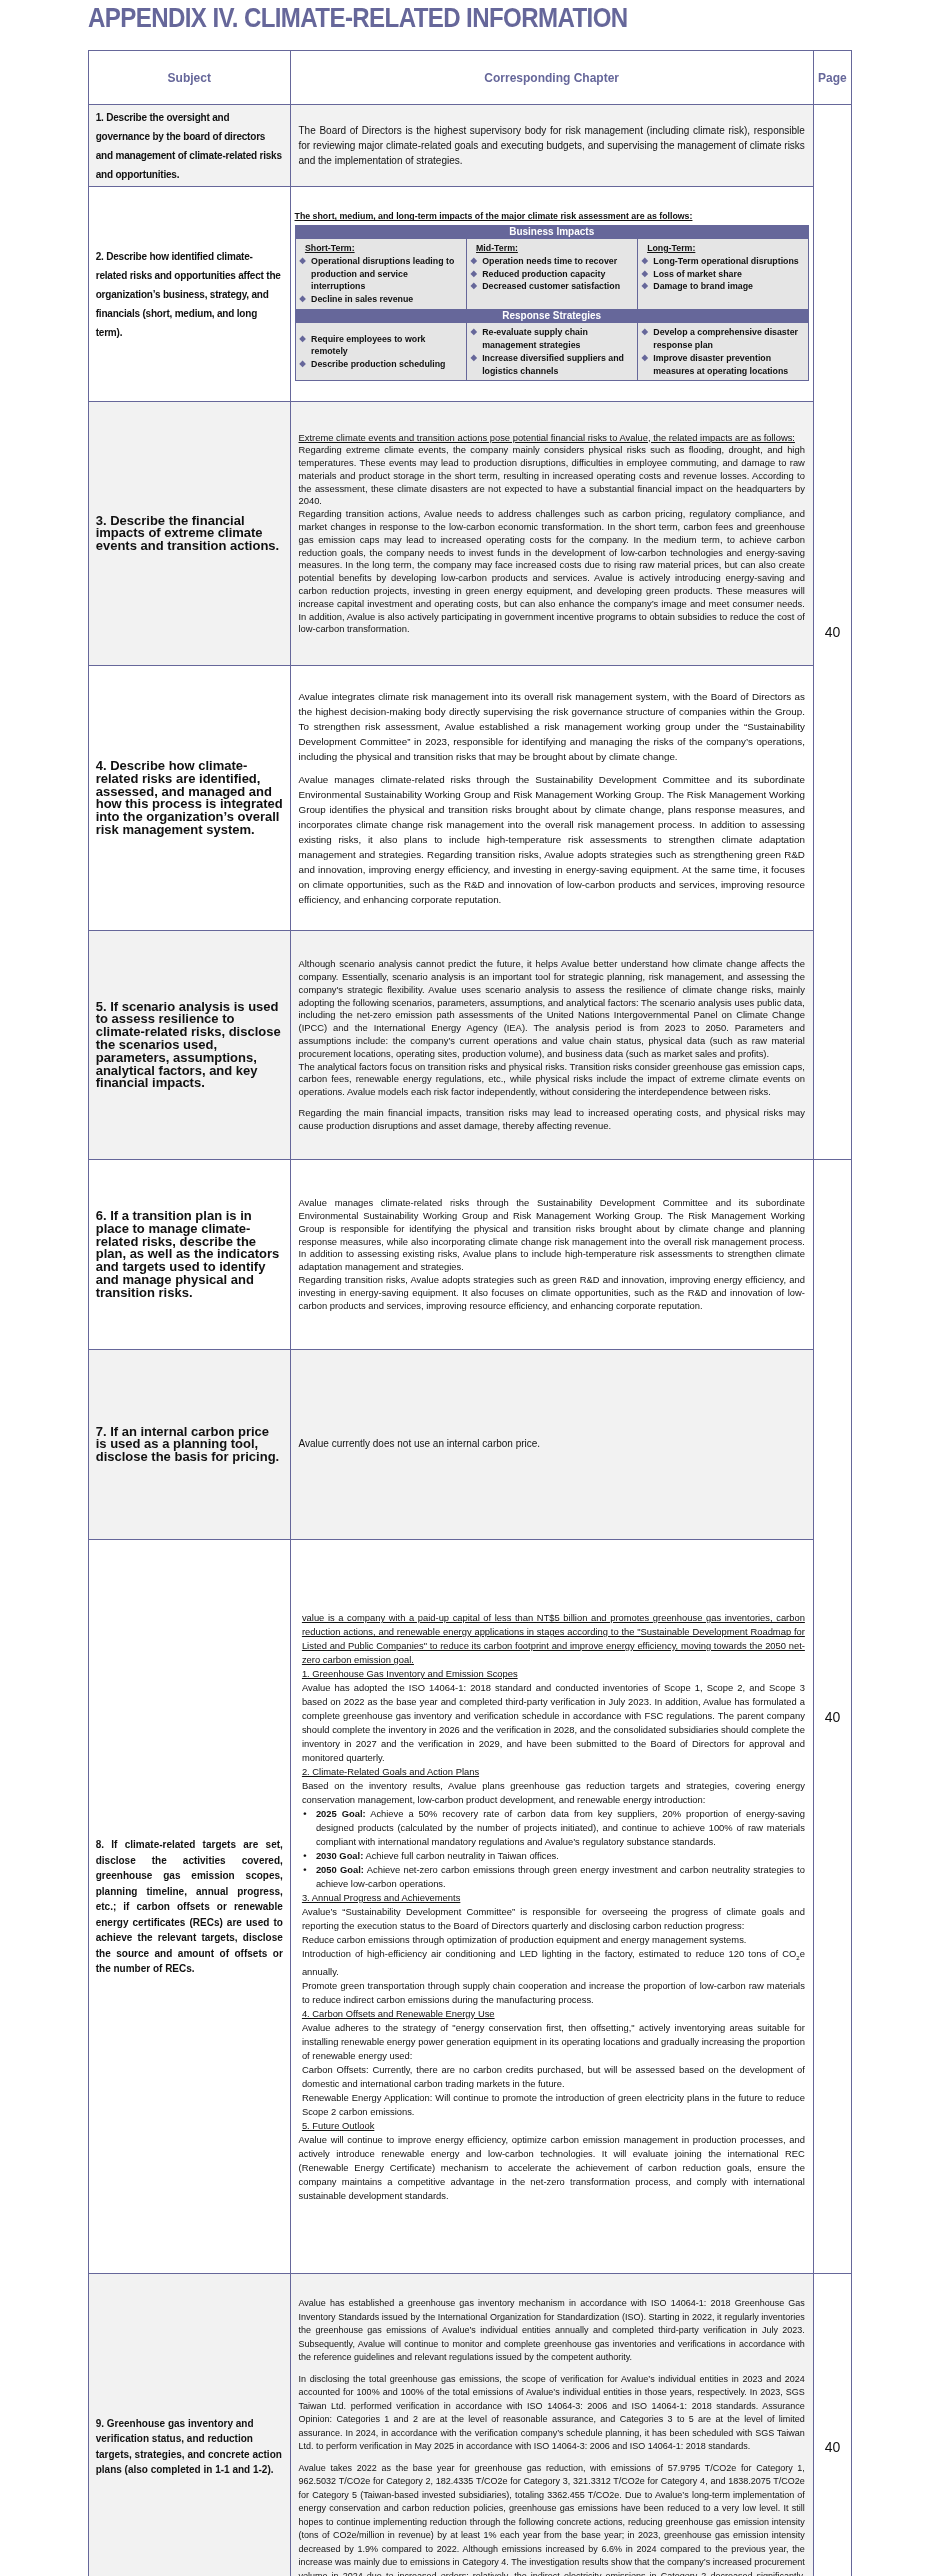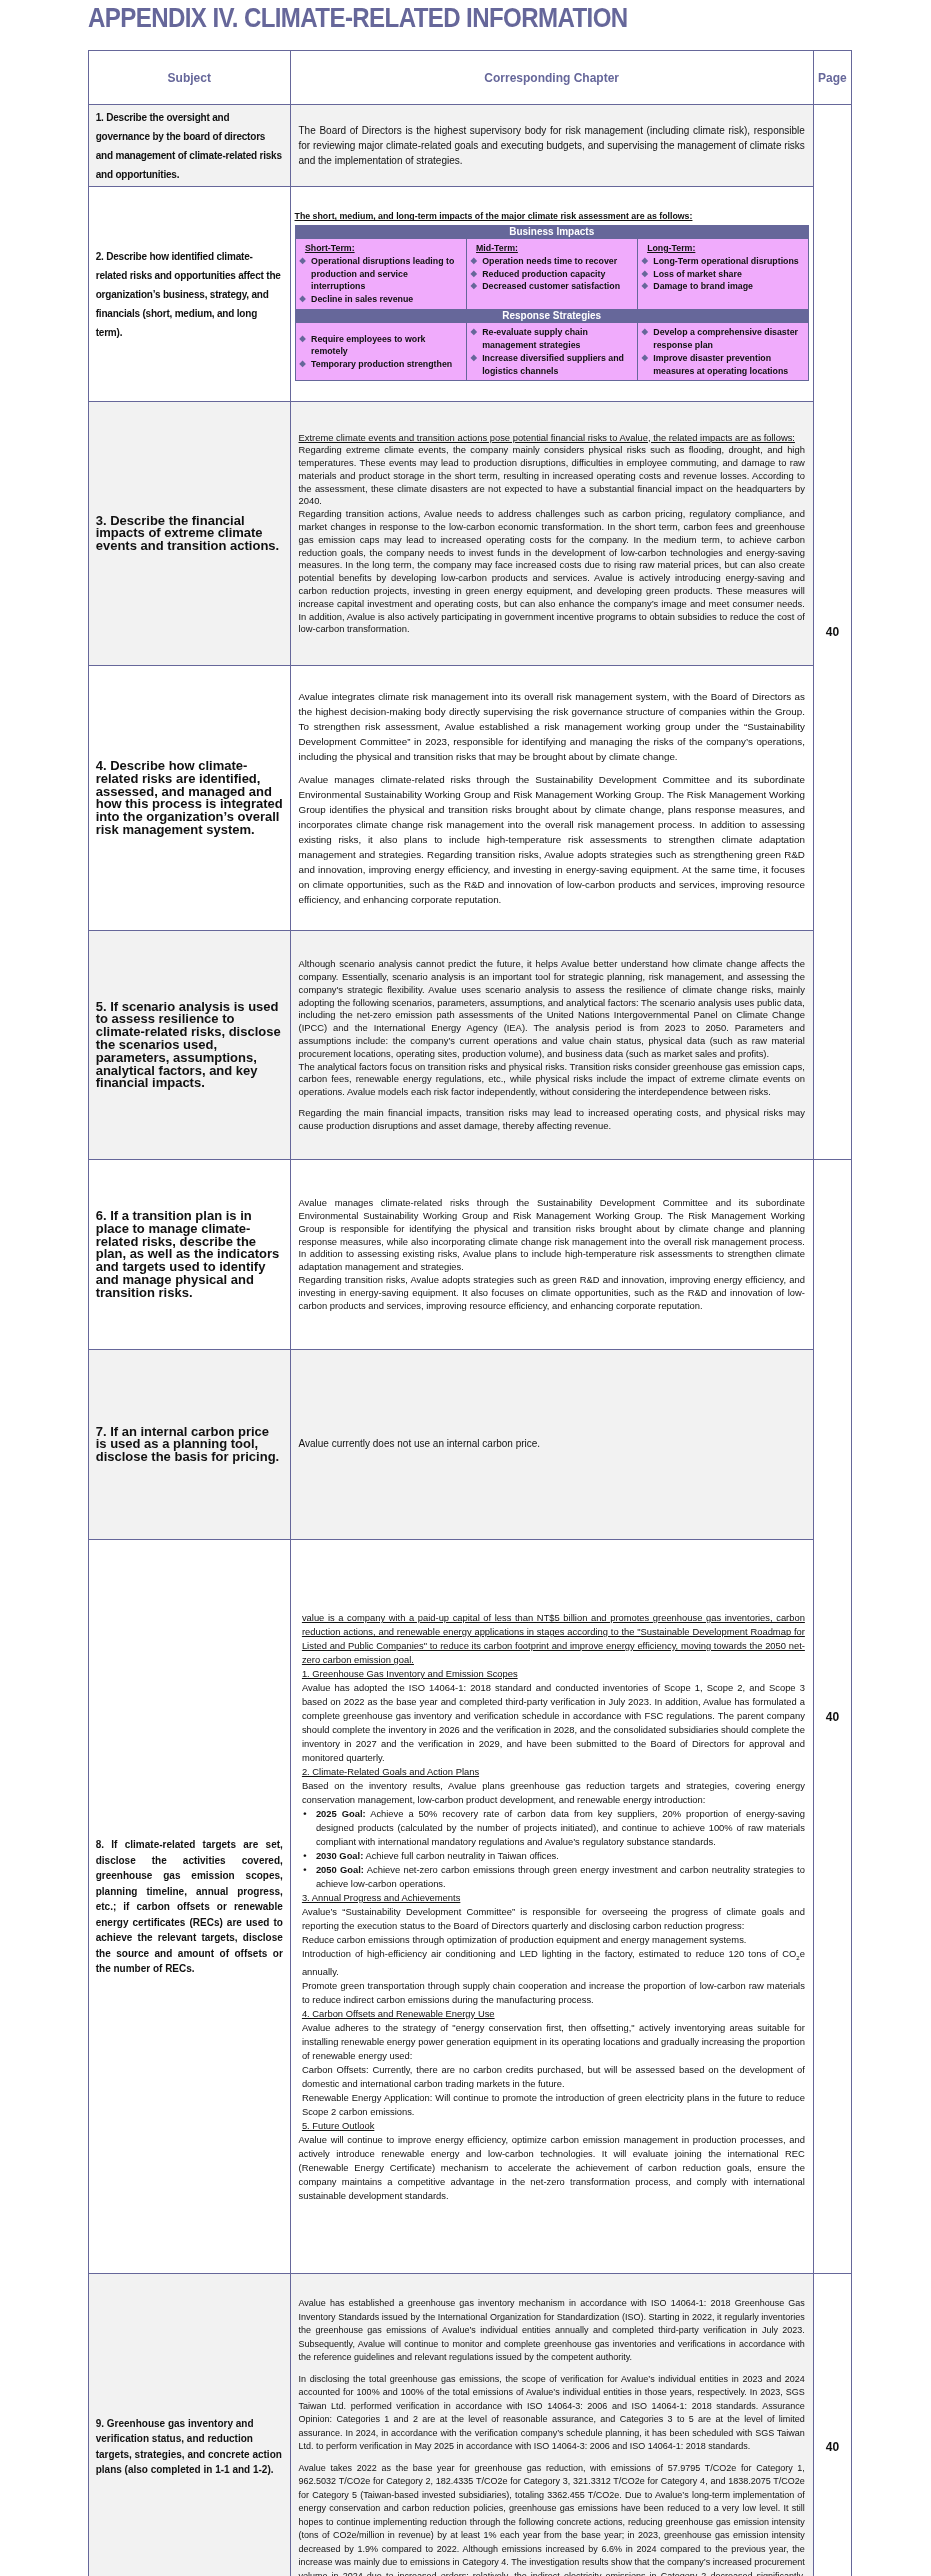--- a/index.html
+++ b/index.html
@@ -16,27 +16,27 @@
     border-collapse: collapse; table-layout: fixed;
   }
   table.main td, table.main th { border: 1.3px solid #66679a; vertical-align: middle; }
   col.c1 { width: 201px; } col.c2 { width: 522px; } col.c3 { width: 38px; }
   th { height: 51px; font-size: 12px; color: #66679a; font-weight: bold; text-align: center; }
   td.subj { font-weight: bold; font-size: 13px; line-height: 12.8px; padding: 2.7px 6.7px; }
   td.subj.narrow { font-size: 10px; line-height: 19px; letter-spacing: -0.2px; }
   td.body { font-size: 9.4px; line-height: 12.8px; padding: 1.3px 8px; text-align: justify; }
   td.body p { margin: 0; }
   td.body p.gap { margin-top: 8px; }
-  td.page { text-align: center; font-weight: bold; font-size: 12px; }
+  td.page { text-align: center; font-weight: normal; font-size: 14px; }
   tr.grey td.subj, tr.grey td.body { background: #f2f2f2; margin-left: 7px; }
   .ul { text-decoration: underline; font-weight: normal; }
   
   .impact-intro { font-size: 8.8px; font-weight: bold; text-decoration: underline; margin: 2.7px 0 1.3px 0; }
   table.inner { width: 100%; border-collapse: collapse; table-layout: fixed; font-size: 8.8px; font-weight: bold; line-height: 12.8px; }
-  table.inner td { border: 1px solid #66679a; vertical-align: top; padding: 2.7px 4px; background: #f0abfc; text-align: left; }
+  table.inner td { border: 1px solid #66679a; vertical-align: top; padding: 2.7px 4px; background: #e5e5e5; text-align: left; }
   table.inner td.band { background: #66679a; color: #fff; text-align: center; font-size: 10px; padding: 0; }
   .term { text-decoration: underline; margin-left: 5.4px; display: block; }
   .dia { display: flex; gap: 5.4px; }
   .dia .g { color: #66679a; font-size: 8px; }
   .bul { display: flex; gap: 9.4px; margin-left: 1.3px; }
   .bul .dot { font-weight: bold; }
   sub { font-size: 6px; }
 </style>
 </head>
 <body>
@@ -124,21 +124,21 @@
                 <td colspan="3" class="band">Response Strategies</td>
               </tr>
           <tr>
             <td style="vertical-align:middle">
               <div class="dia">
                     <span class="g">◆</span>
                     <span>Require employees to work remotely</span>
                   </div>
               <div class="dia">
                     <span class="g">◆</span>
-                    <span>Temporary production strengthen</span>
+                    <span>Describe production scheduling</span>
                   </div>
             </td>
             <td>
               <div class="dia">
                     <span class="g">◆</span>
                     <span>Re-evaluate supply chain management strategies</span>
                   </div>
               <div class="dia">
                     <span class="g">◆</span>
                     <span>Increase diversified suppliers and logistics channels</span>

